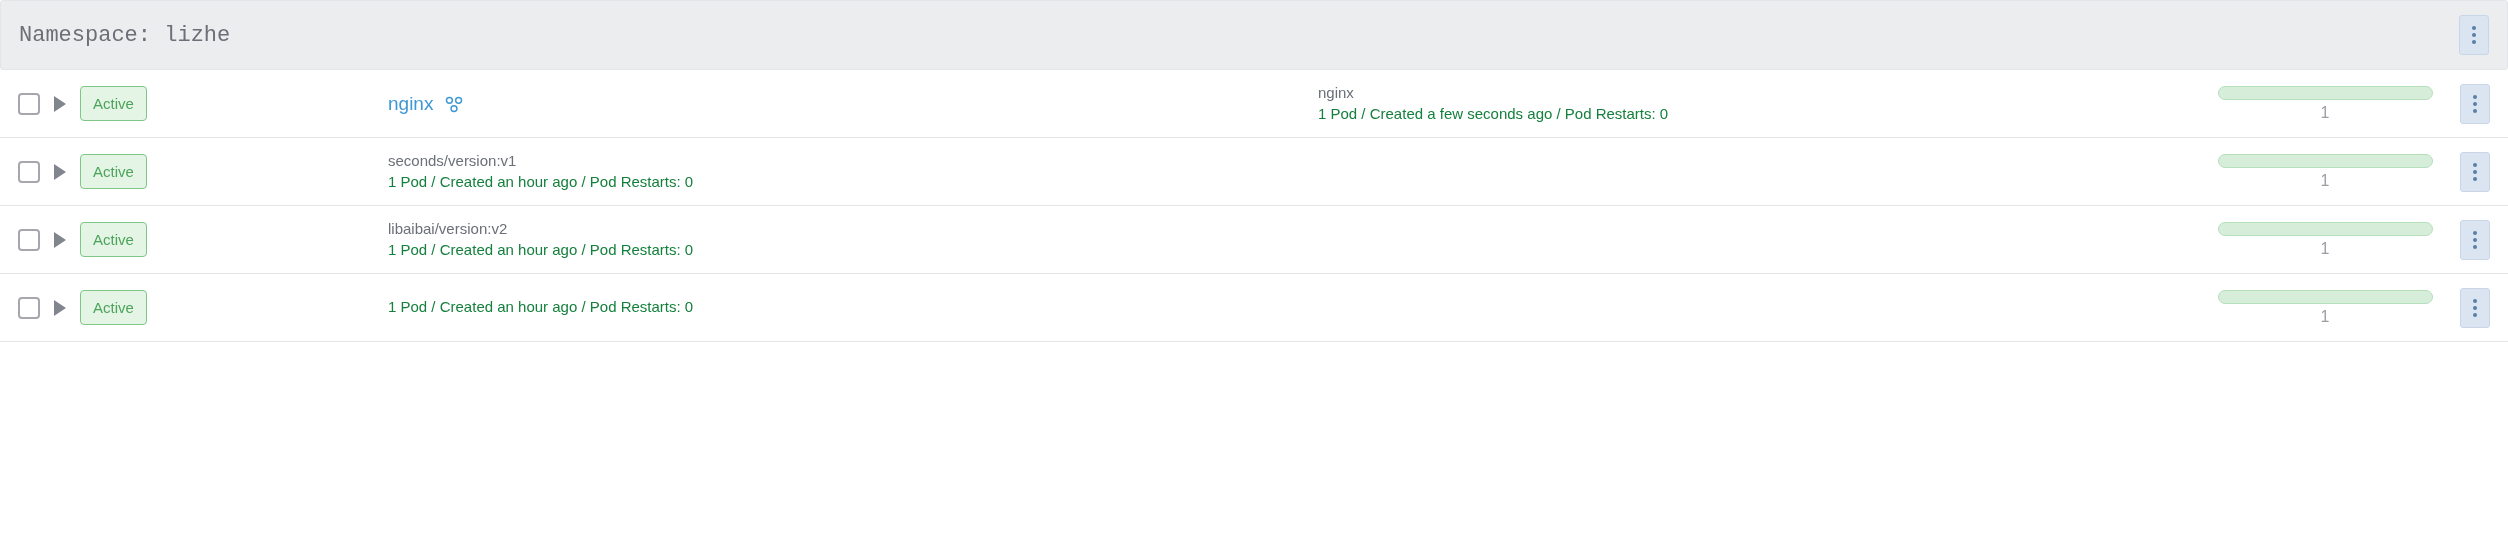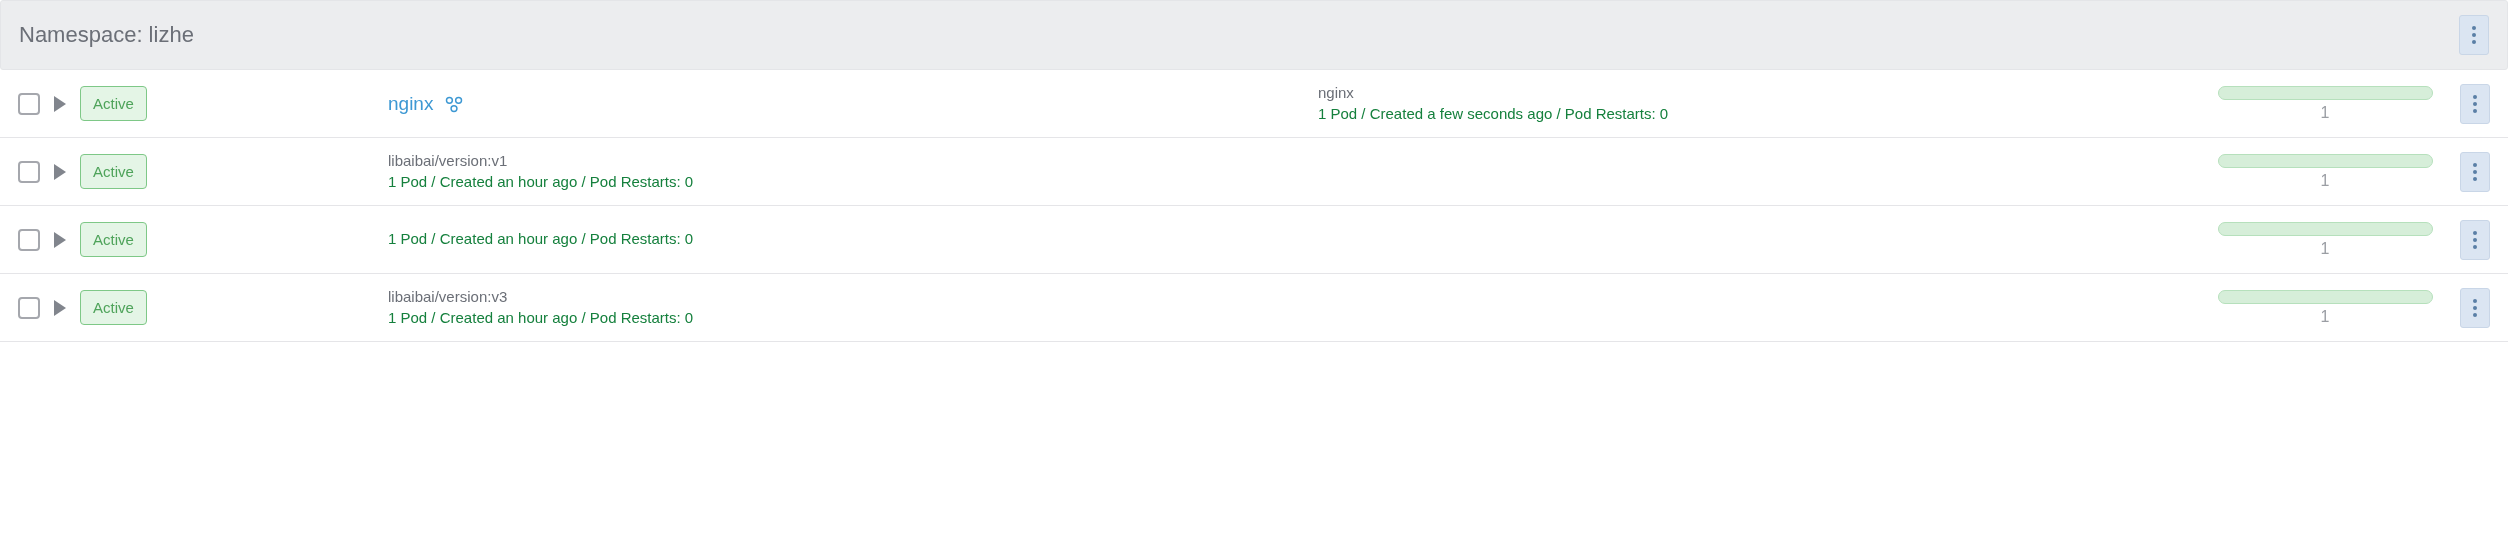--- a/index.html
+++ b/index.html
@@ -18,20 +18,21 @@
     border-radius: 3px;
     height: 70px;
     display: flex;
     align-items: center;
     padding: 0 18px;
   }
   .ns-label {
     font-size: 22px;
     color: #6b6f77;
     font-weight: 400;
+    font-family: Liberation Mono, monospace;
   }
   .ns-actions {
     margin-left: auto;
   }
   .kebab {
     width: 30px;
     height: 40px;
     background: #dbe5f2;
     border: 1px solid #c9d6e7;
     border-radius: 3px;
@@ -189,21 +190,21 @@
       </div>
     </div>
 
     <div class="row">
       <div class="cell-controls">
         <div class="checkbox"></div>
         <div class="expand-caret"></div>
         <div class="badge">Active</div>
       </div>
       <div class="cell-meta">
-        <div class="meta-image">libaibai/version:v1</div>
+        <div class="meta-image">seconds/version:v1</div>
         <div class="meta-sub">1 Pod / Created an hour ago / Pod Restarts: 0</div>
       </div>
       <div class="cell-scale">
         <div class="bar"></div>
         <div class="count">1</div>
       </div>
       <div class="cell-actions">
         <div class="kebab">
           <svg width="6" height="20" viewBox="0 0 6 20">
             <circle cx="3" cy="3" r="2" fill="#5a7fa6"></circle>
@@ -214,20 +215,21 @@
       </div>
     </div>
 
     <div class="row">
       <div class="cell-controls">
         <div class="checkbox"></div>
         <div class="expand-caret"></div>
         <div class="badge">Active</div>
       </div>
       <div class="cell-meta">
+        <div class="meta-image">libaibai/version:v2</div>
         <div class="meta-sub">1 Pod / Created an hour ago / Pod Restarts: 0</div>
       </div>
       <div class="cell-scale">
         <div class="bar"></div>
         <div class="count">1</div>
       </div>
       <div class="cell-actions">
         <div class="kebab">
           <svg width="6" height="20" viewBox="0 0 6 20">
             <circle cx="3" cy="3" r="2" fill="#5a7fa6"></circle>
@@ -238,21 +240,20 @@
       </div>
     </div>
 
     <div class="row">
       <div class="cell-controls">
         <div class="checkbox"></div>
         <div class="expand-caret"></div>
         <div class="badge">Active</div>
       </div>
       <div class="cell-meta">
-        <div class="meta-image">libaibai/version:v3</div>
         <div class="meta-sub">1 Pod / Created an hour ago / Pod Restarts: 0</div>
       </div>
       <div class="cell-scale">
         <div class="bar"></div>
         <div class="count">1</div>
       </div>
       <div class="cell-actions">
         <div class="kebab">
           <svg width="6" height="20" viewBox="0 0 6 20">
             <circle cx="3" cy="3" r="2" fill="#5a7fa6"></circle>

